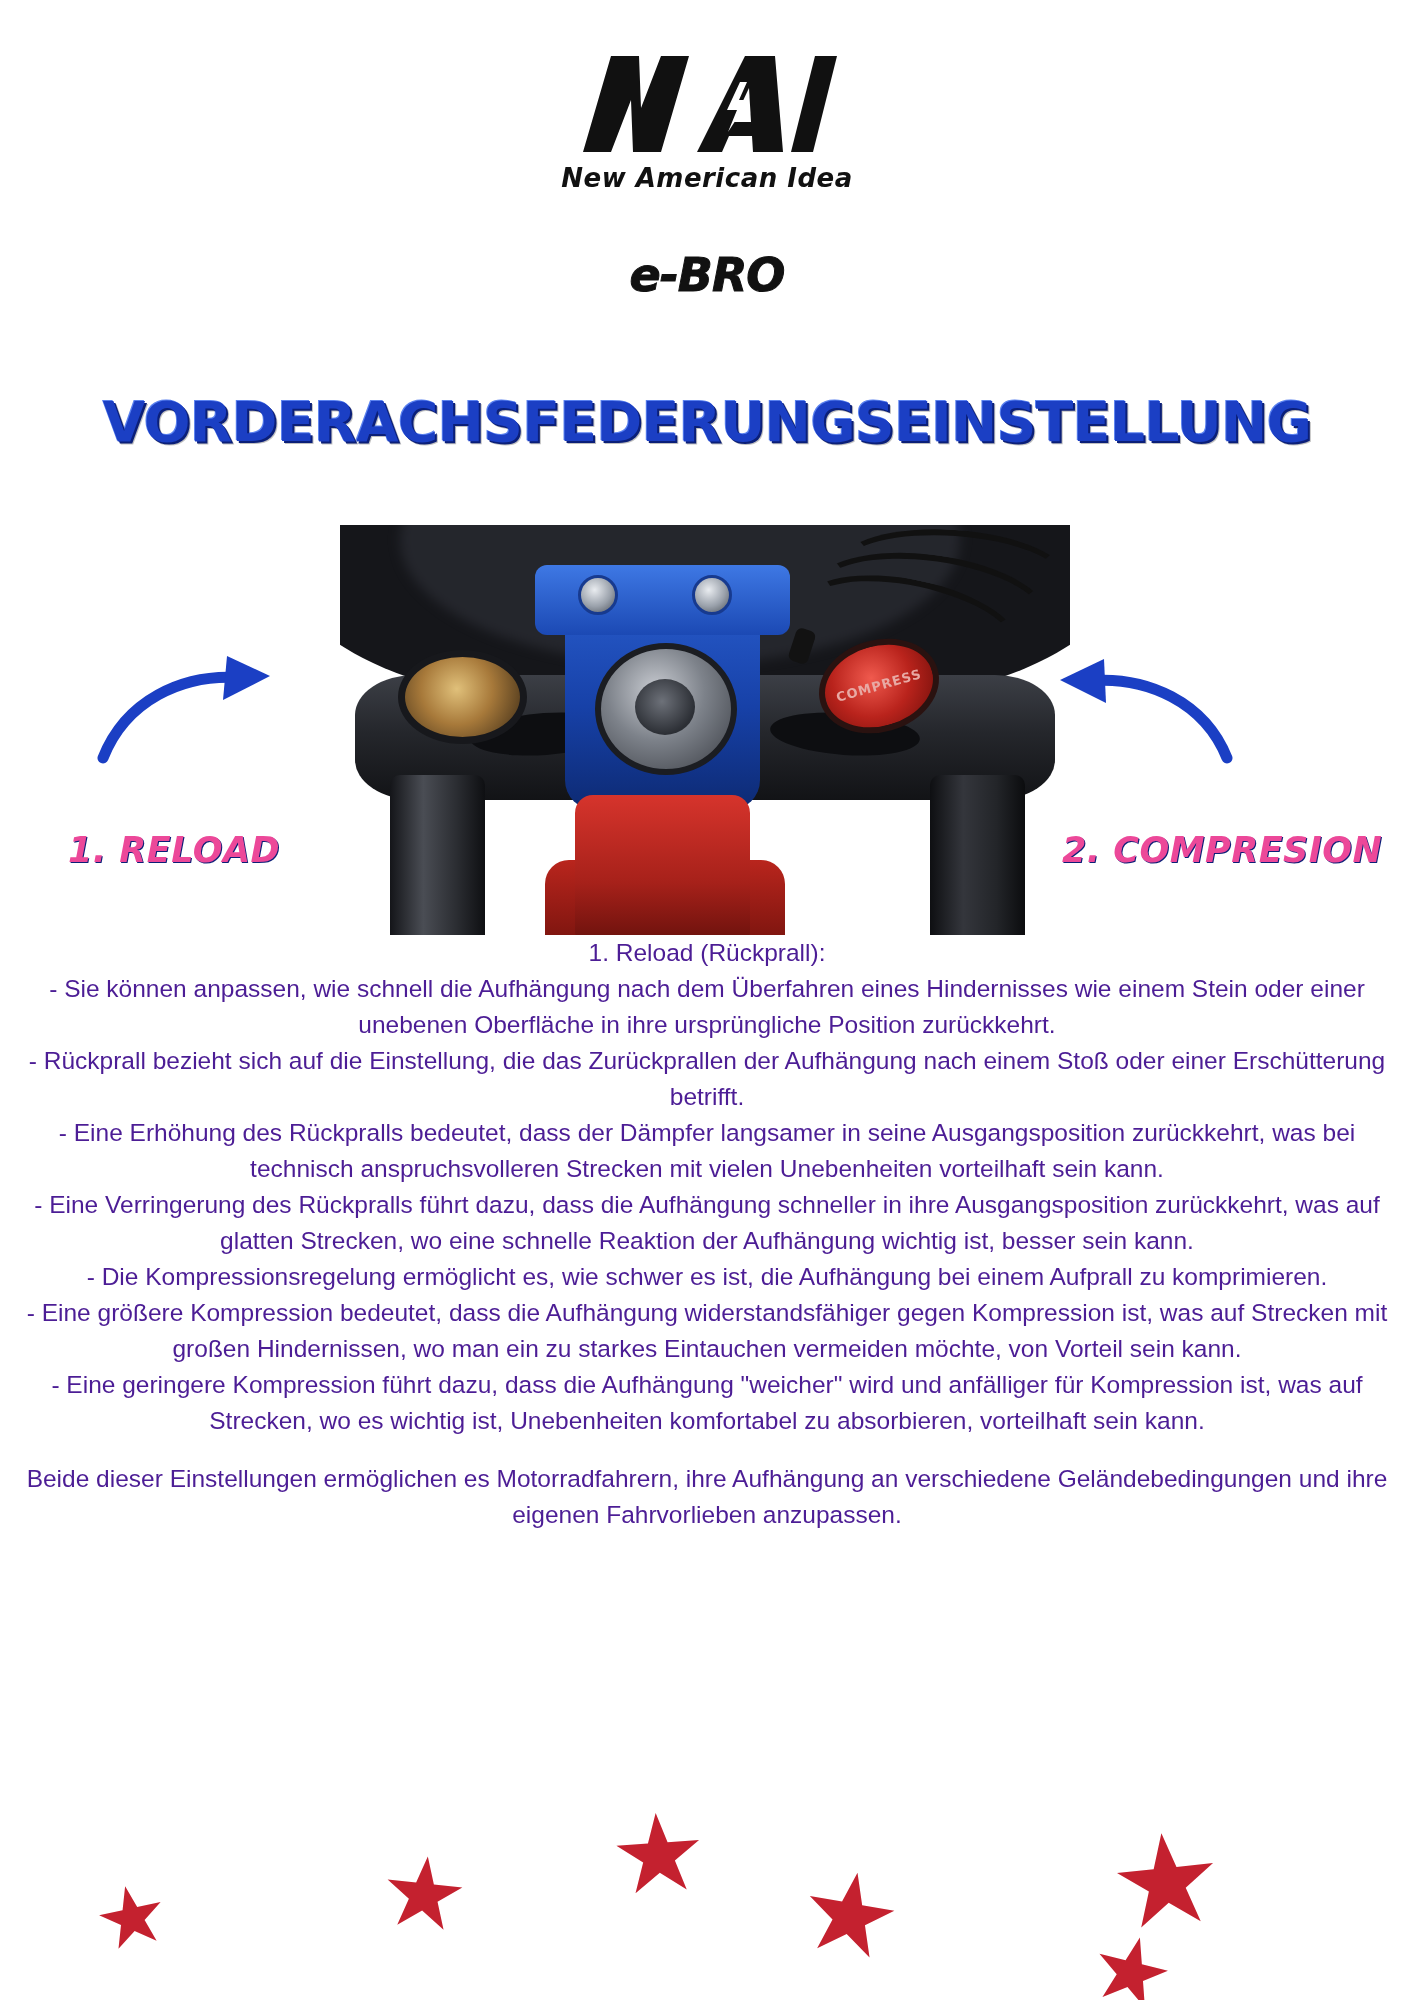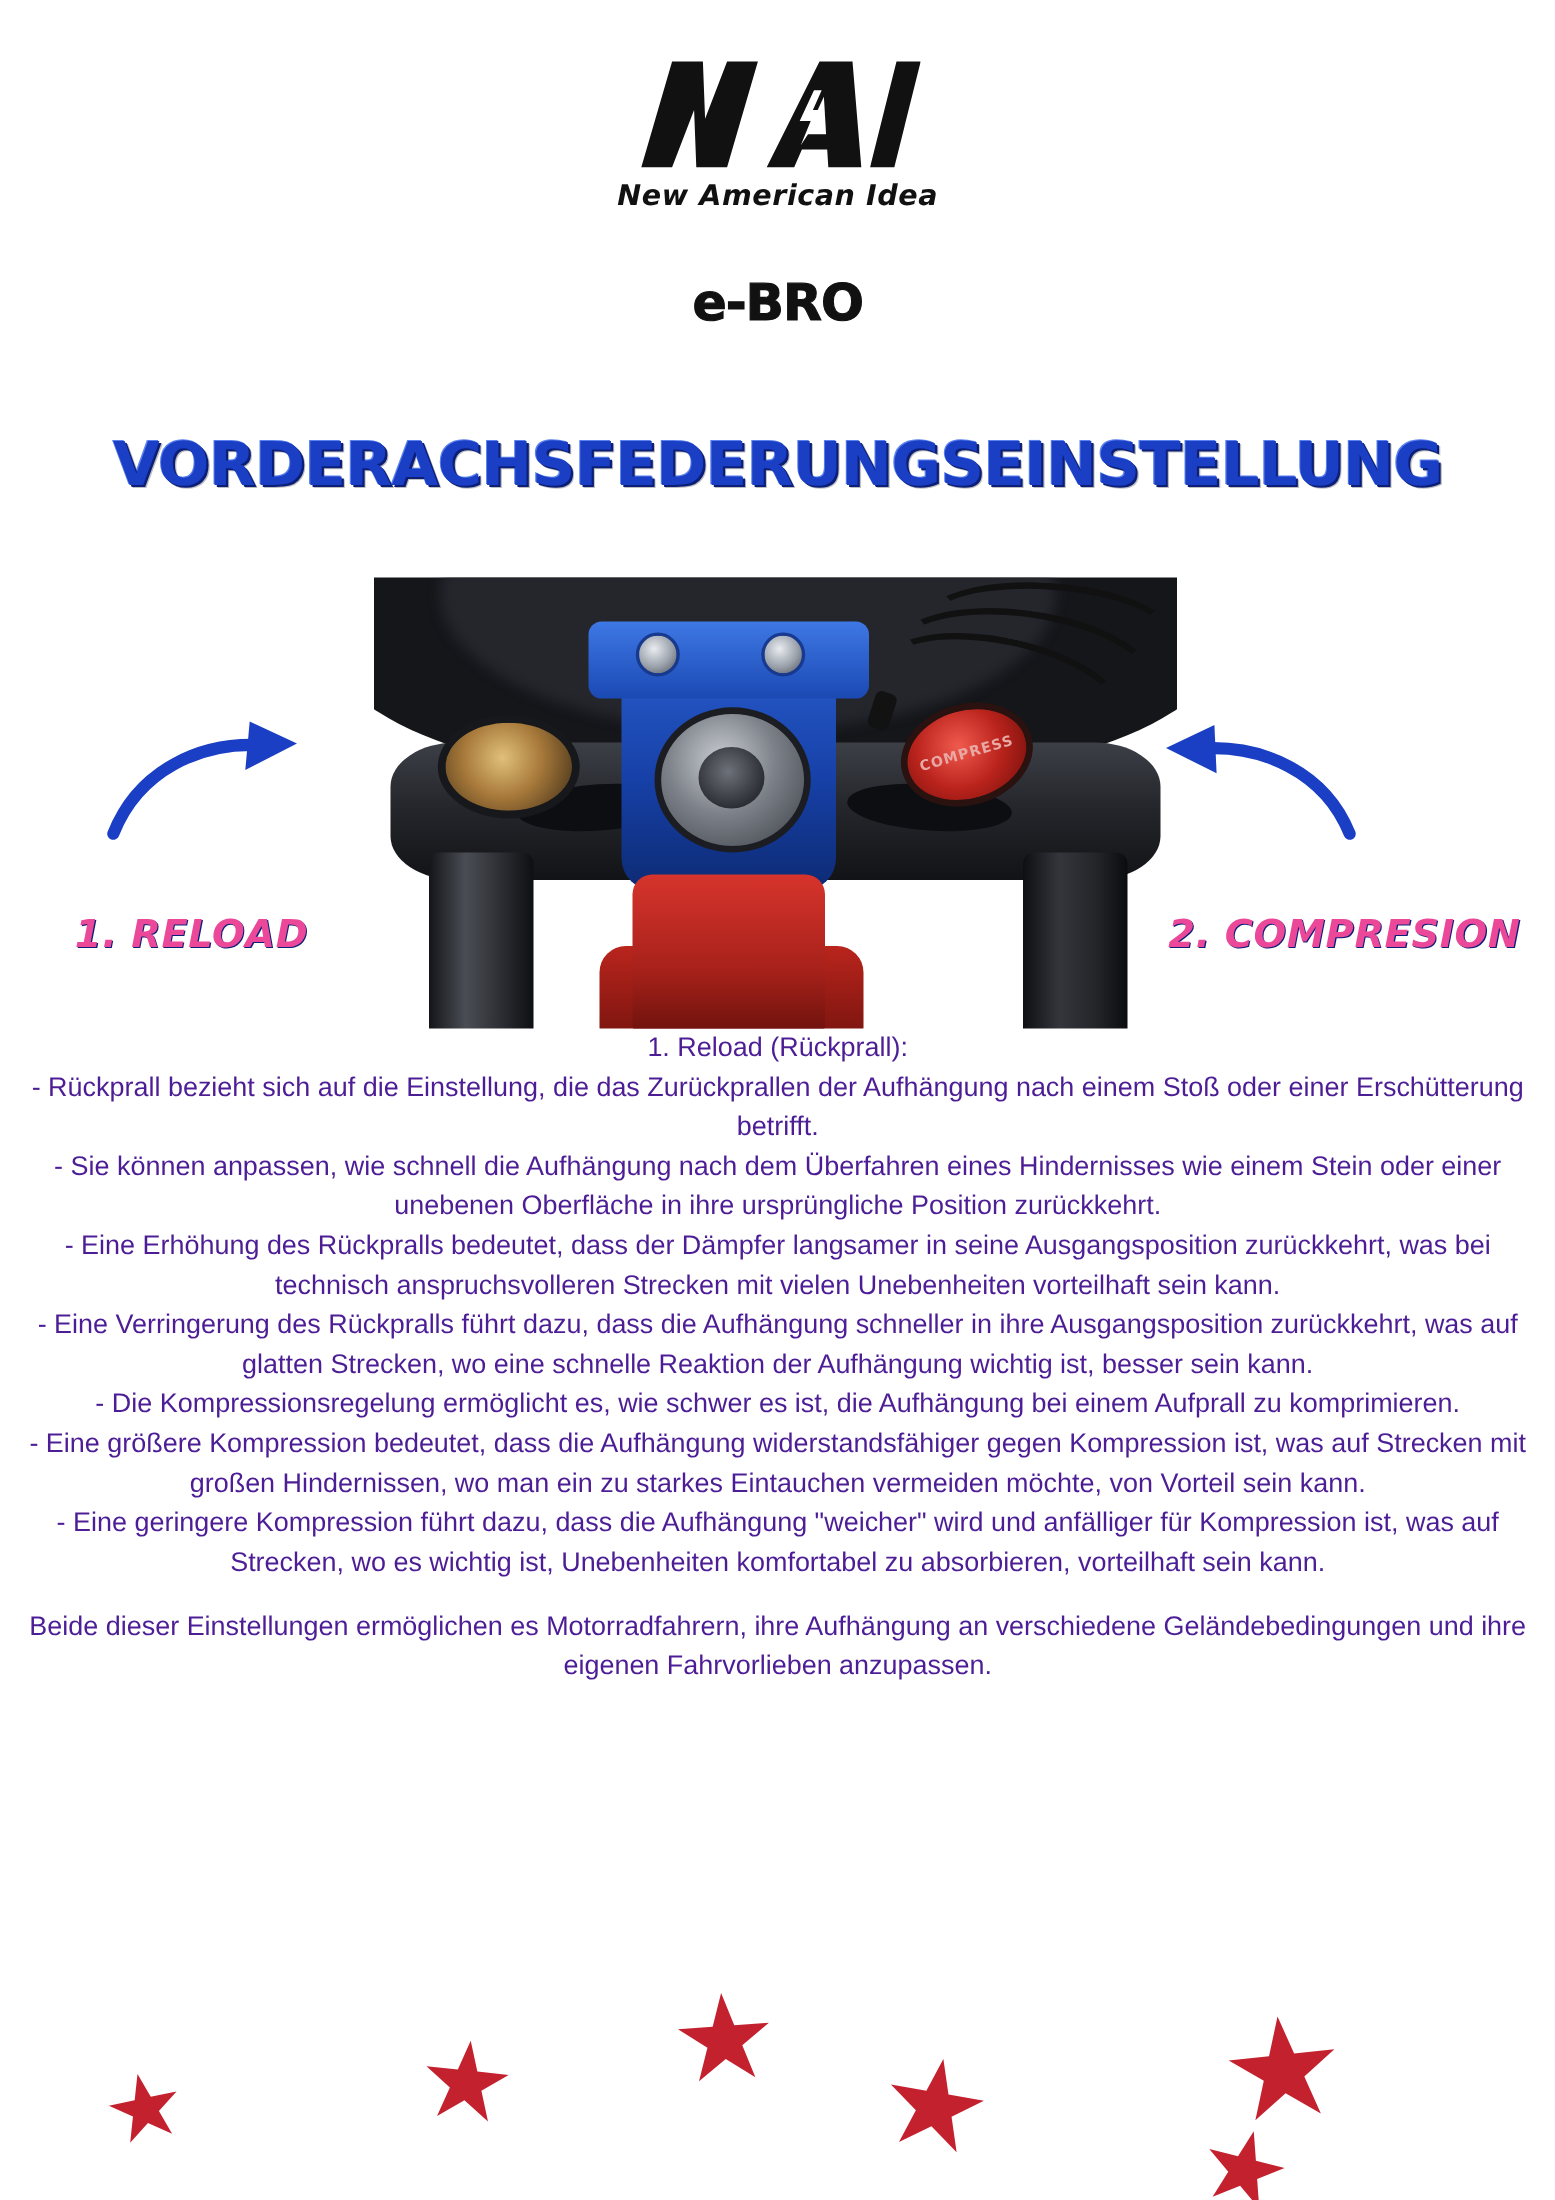--- a/index.html
+++ b/index.html
@@ -46,20 +46,21 @@
 
   
   .ebro {
     position: absolute;
     top: 248px;
     left: 0;
     width: 1414px;
     text-align: center;
     font-family: "DejaVu Sans", sans-serif;
     font-weight: bold;
+    font-style: italic;
     font-size: 46px;
     letter-spacing: -1px;
     color: #111111;
     -webkit-text-stroke: 1px #111;
   }
 
   
   .main-title {
     position: absolute;
     top: 345px;
@@ -402,22 +403,22 @@
   <svg class="arrow-right" viewBox="0 0 215 110">
     <path d="M207,103 C185,48 128,20 66,26" stroke="#1b3fc4" stroke-width="11" fill="none" stroke-linecap="round"></path>
     <polygon points="84,4 40,25 86,48" fill="#1b3fc4"></polygon>
   </svg>
 
   <div class="callout left">1.  RELOAD</div>
   <div class="callout right">2. COMPRESION</div>
 
   <div class="body-copy">
     <p>1. Reload (Rückprall):</p>
+    <p>- Sie können anpassen, wie schnell die Aufhängung nach dem Überfahren eines Hindernisses wie einem Stein oder einer unebenen Oberfläche in ihre ursprüngliche Position zurückkehrt.</p>
     <p>- Rückprall bezieht sich auf die Einstellung, die das Zurückprallen der Aufhängung nach einem Stoß oder einer Erschütterung betrifft.</p>
-    <p>- Sie können anpassen, wie schnell die Aufhängung nach dem Überfahren eines Hindernisses wie einem Stein oder einer unebenen Oberfläche in ihre ursprüngliche Position zurückkehrt.</p>
     <p>- Eine Erhöhung des Rückpralls bedeutet, dass der Dämpfer langsamer in seine Ausgangsposition zurückkehrt, was bei technisch anspruchsvolleren Strecken mit vielen Unebenheiten vorteilhaft sein kann.</p>
     <p>- Eine Verringerung des Rückpralls führt dazu, dass die Aufhängung schneller in ihre Ausgangsposition zurückkehrt, was auf glatten Strecken, wo eine schnelle Reaktion der Aufhängung wichtig ist, besser sein kann.</p>
     <p>- Die Kompressionsregelung ermöglicht es, wie schwer es ist, die Aufhängung bei einem Aufprall zu komprimieren.</p>
     <p>- Eine größere Kompression bedeutet, dass die Aufhängung widerstandsfähiger gegen Kompression ist, was auf Strecken mit großen Hindernissen, wo man ein zu starkes Eintauchen vermeiden möchte, von Vorteil sein kann.</p>
     <p>- Eine geringere Kompression führt dazu, dass die Aufhängung "weicher" wird und anfälliger für Kompression ist, was auf Strecken, wo es wichtig ist, Unebenheiten komfortabel zu absorbieren, vorteilhaft sein kann.</p>
     <p class="gap">Beide dieser Einstellungen ermöglichen es Motorradfahrern, ihre Aufhängung an verschiedene Geländebedingungen und ihre eigenen Fahrvorlieben anzupassen.</p>
   </div>
 
   <div class="stars">
     <span class="star" style="left:95px;  bottom:42px;  font-size:82px;  transform:rotate(-12deg);">★</span>

